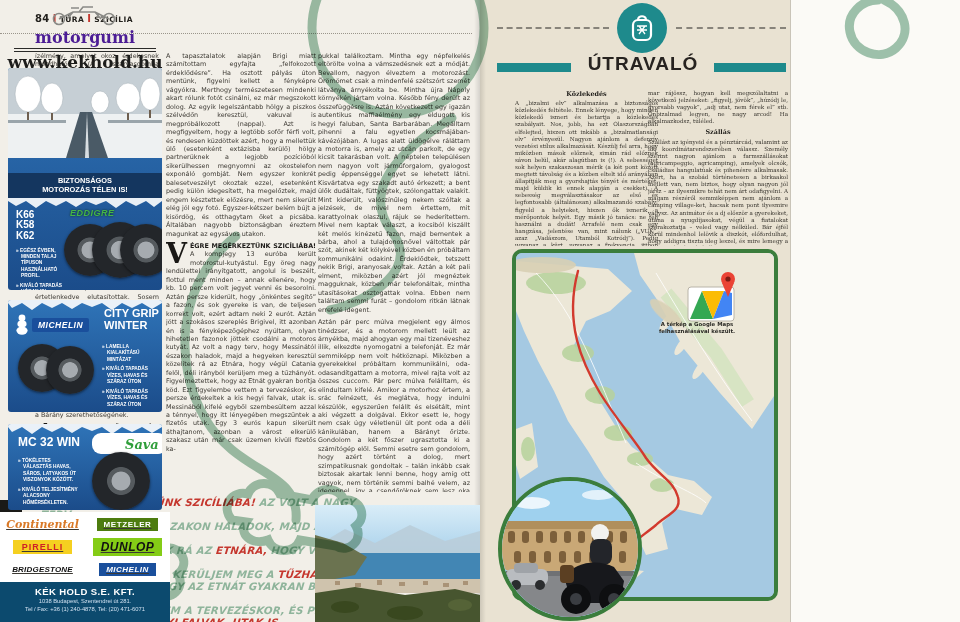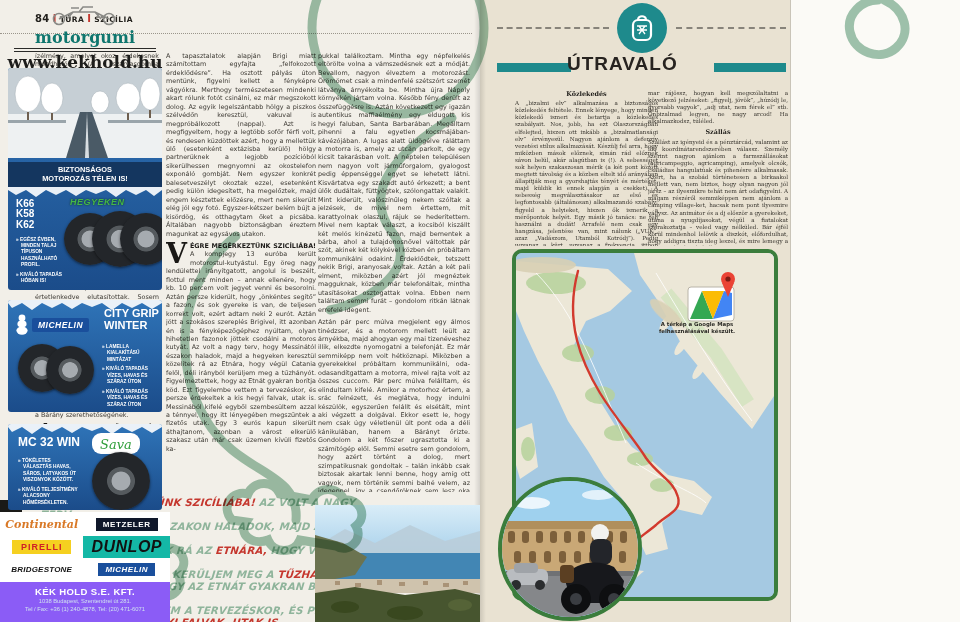--- a/index.html
+++ b/index.html
@@ -29,65 +29,65 @@
   .blackstrip{left:0;top:500px;width:22px;height:57px;background:#1a1a18;}
   
   .photo{overflow:hidden;}
   .photo-landscape{left:315px;top:505px;width:165px;height:117px;}
   .circle-photo{left:498px;top:477px;width:144px;height:144px;border:4px solid #3b7d3c;border-radius:50%;
                 overflow:hidden;background:#9fd1ee;box-sizing:border-box;}
   
   .dash{border-top:2px dashed #87837a;height:0;}
   .tealcircle{left:617px;top:3px;width:50px;height:50px;border-radius:50%;background:#1e8a8c;
               display:flex;align-items:center;justify-content:center;}
-  .utitle{left:567px;top:53px;width:152px;font-size:19px;font-weight:bold;
+  .utitle{left:567px;top:53px;width:152px;text-align:center;font-size:19px;font-weight:bold;
           color:#272320;letter-spacing:1px;font-family:"Liberation Sans",sans-serif;}
   .tealbar{height:9px;background:#1e8a8c;top:63px;}
   .sbcol{font-family:"DejaVu Serif",serif;font-size:5.6px;line-height:1.27;text-align:justify;overflow:hidden;color:#33302a;}
   .sbcol h4{margin:0 0 2px 0;font-size:6.4px;text-align:center;font-weight:bold;color:#23211d;}
   .sbcol p{margin:0 0 3px 0;}
   
   .mapbox{left:512px;top:249px;width:266px;height:352px;border:4px solid #3b7d3c;border-radius:10px;
           overflow:hidden;background:#a5c9e2;box-sizing:border-box;}
   .map-caption{left:118px;top:68px;width:126px;text-align:center;font-size:5.4px;font-weight:bold;
                color:#2b2a26;line-height:1.25;}
   
   .doodles{left:0;top:0;width:960px;height:622px;pointer-events:none;mix-blend-mode:multiply;}
   
   .brandbox{left:0;top:4px;width:170px;text-align:center;}
-  .brandname{font-family:"DejaVu Serif",serif;font-weight:bold;font-size:16px;color:#0f766e;line-height:1;}
+  .brandname{font-family:"DejaVu Serif",serif;font-weight:bold;font-size:16px;color:#4c1d95;line-height:1;}
   .brandrule{margin:2px 14px;border-top:1px solid #2a2a28;border-bottom:1px solid #2a2a28;height:2px;}
   .sitename{font-family:"DejaVu Serif",serif;font-weight:bold;font-size:17px;color:#1d1d1b;line-height:1.05;}
   .adpanel{left:8px;width:154px;background:linear-gradient(#2f74b8,#1b4c8a);border-radius:3px;overflow:hidden;}
   .navband{background:#14365f;color:#fff;text-align:center;font-weight:bold;font-size:7.4px;line-height:1.25;
-           padding:3px 2px;font-family:"Liberation Sans",sans-serif;}
+           padding:3px 2px;font-family:"Liberation Sans",sans-serif;margin-top:11px;}
   .models{font-weight:bold;color:#fff;font-size:10px;line-height:1.05;font-family:"Liberation Sans",sans-serif;}
   .heidenau-logo{font-weight:bold;font-style:italic;font-size:9px;color:#45b649;
                  text-shadow:0 0 2px #0b2b14;letter-spacing:.5px;font-family:"Liberation Sans",sans-serif;}
   .bullets{color:#fff;font-size:4.8px;line-height:1.35;font-weight:bold;font-family:"Liberation Sans",sans-serif;}
   .bullets div{margin-bottom:3px;padding-left:5px;text-indent:-5px;}
   .bullets div::before{content:"» ";}
   .tire{border-radius:50%;position:absolute;
         background:radial-gradient(circle,#a6abb0 0 22%,#555a5e 24% 33%,#23262a 35% 72%,#0e1012 74% 100%);
         box-shadow:0 1px 3px rgba(0,0,0,.55);}
   .prodname{color:#fff;font-weight:bold;font-size:11px;line-height:1.05;font-family:"Liberation Sans",sans-serif;}
   .michelin-box{background:#1a4f9c;color:#fff;font-weight:bold;font-style:italic;font-size:8.5px;
                 padding:2px 6px;border-radius:2px;letter-spacing:.5px;font-family:"Liberation Sans",sans-serif;}
   .sava-pill{background:#fff;border-radius:9px;padding:1px 8px;display:inline-block;}
-  .sava-script{font-family:"DejaVu Serif",serif;font-style:italic;font-weight:normal;font-size:13px;color:#2f9e3a;}
+  .sava-script{font-family:"DejaVu Serif",serif;font-style:italic;font-weight:bold;font-size:13px;color:#2f9e3a;margin-left:25px;}
   .logostrip{left:0;top:512px;width:170px;height:70px;background:#fff;display:grid;
-             grid-template-columns:1fr 1fr;align-items:center;justify-items:center;padding:3px 0;box-sizing:border-box;}
+             grid-template-columns:1fr 1fr;align-items:center;justify-items:center;padding:3px 0;box-sizing:border-box;text-decoration:underline;}
   .plogo{font-weight:bold;font-family:"Liberation Sans",sans-serif;white-space:nowrap;}
   .plogo.continental{color:#d97927;font-size:11px;font-family:"DejaVu Serif",serif;font-style:italic;}
-  .plogo.metzeler{background:#0f172a;color:#fff;font-size:8px;padding:2px 7px;letter-spacing:.6px;text-align:center;}
+  .plogo.metzeler{background:#4d7c0f;color:#fff;font-size:8px;padding:2px 7px;letter-spacing:.6px;text-align:center;}
   .plogo.pirelli{background:#f5d020;color:#cf2027;font-size:9px;padding:2px 9px;letter-spacing:1px;}
-  .plogo.dunlop{background:#14b8a6;color:#111;font-size:16px;font-style:italic;padding:2px 8px;letter-spacing:.5px;}
+  .plogo.dunlop{background:#84cc16;color:#111;font-size:12px;font-style:italic;padding:2px 8px;letter-spacing:.5px;}
   .plogo.bridgestone{color:#121212;font-size:8px;font-style:italic;letter-spacing:.2px;}
   .plogo.michelin{background:#1a4f9c;color:#fff;font-size:8px;font-style:italic;padding:2px 7px;letter-spacing:.5px;}
-  .adfooter{left:0;top:582px;width:170px;height:40px;background:#8b5cf6;color:#fff;text-align:center;
+  .adfooter{left:0;top:582px;width:170px;height:40px;background:#0c4a6e;color:#fff;text-align:center;
             padding-top:4px;box-sizing:border-box;font-family:"Liberation Sans",sans-serif;}
   .adfooter .co{font-weight:bold;font-size:9.5px;letter-spacing:.4px;}
   .adfooter .ln{font-size:5.8px;color:#cfe0f0;line-height:1.4;}
 </style>
 </head>
 <body>
 
 <div class="spread">
 
   <div class="abs page-right-bg"></div>
@@ -333,21 +333,21 @@
     </div>
     <div style="position:relative;height:106px;">
       <svg width="154" height="10" viewBox="0 0 154 10" style="position:absolute;top:0;left:0;">
         <path d="M0,0 L154,0 L154,3 L146,9 L138,3 L128,8 L118,3 L108,10 L98,3 L88,7 L78,3 L68,9 L58,3 L48,8 L38,3 L28,10 L18,3 L8,8 L0,3 Z" fill="#ffffff" opacity=".9"></path>
       </svg>
       <div class="abs models" style="left:8px;top:12px;">
         <div>K66</div>
         <div>K58</div>
         <div>K62</div>
       </div>
-      <div class="abs heidenau-logo" style="left:62px;top:10px;">HEGYEKEN</div>
+      <div class="abs heidenau-logo" style="left:62px;top:10px;">EDDIGRE</div>
       <div class="tire" style="left:56px;top:26px;width:52px;height:52px;"></div>
       <div class="tire" style="left:84px;top:24px;width:56px;height:56px;"></div>
       <div class="tire" style="left:112px;top:26px;width:52px;height:52px;"></div>
       <div class="abs bullets" style="left:8px;top:50px;width:56px;">
         <div>EGÉSZ ÉVBEN, MINDEN TALAJ TÍPUSON HASZNÁLHATÓ PROFIL.</div>
         <div>KIVÁLÓ TAPADÁS HÓBAN IS!</div>
       </div>
     </div>
   </div>
 

